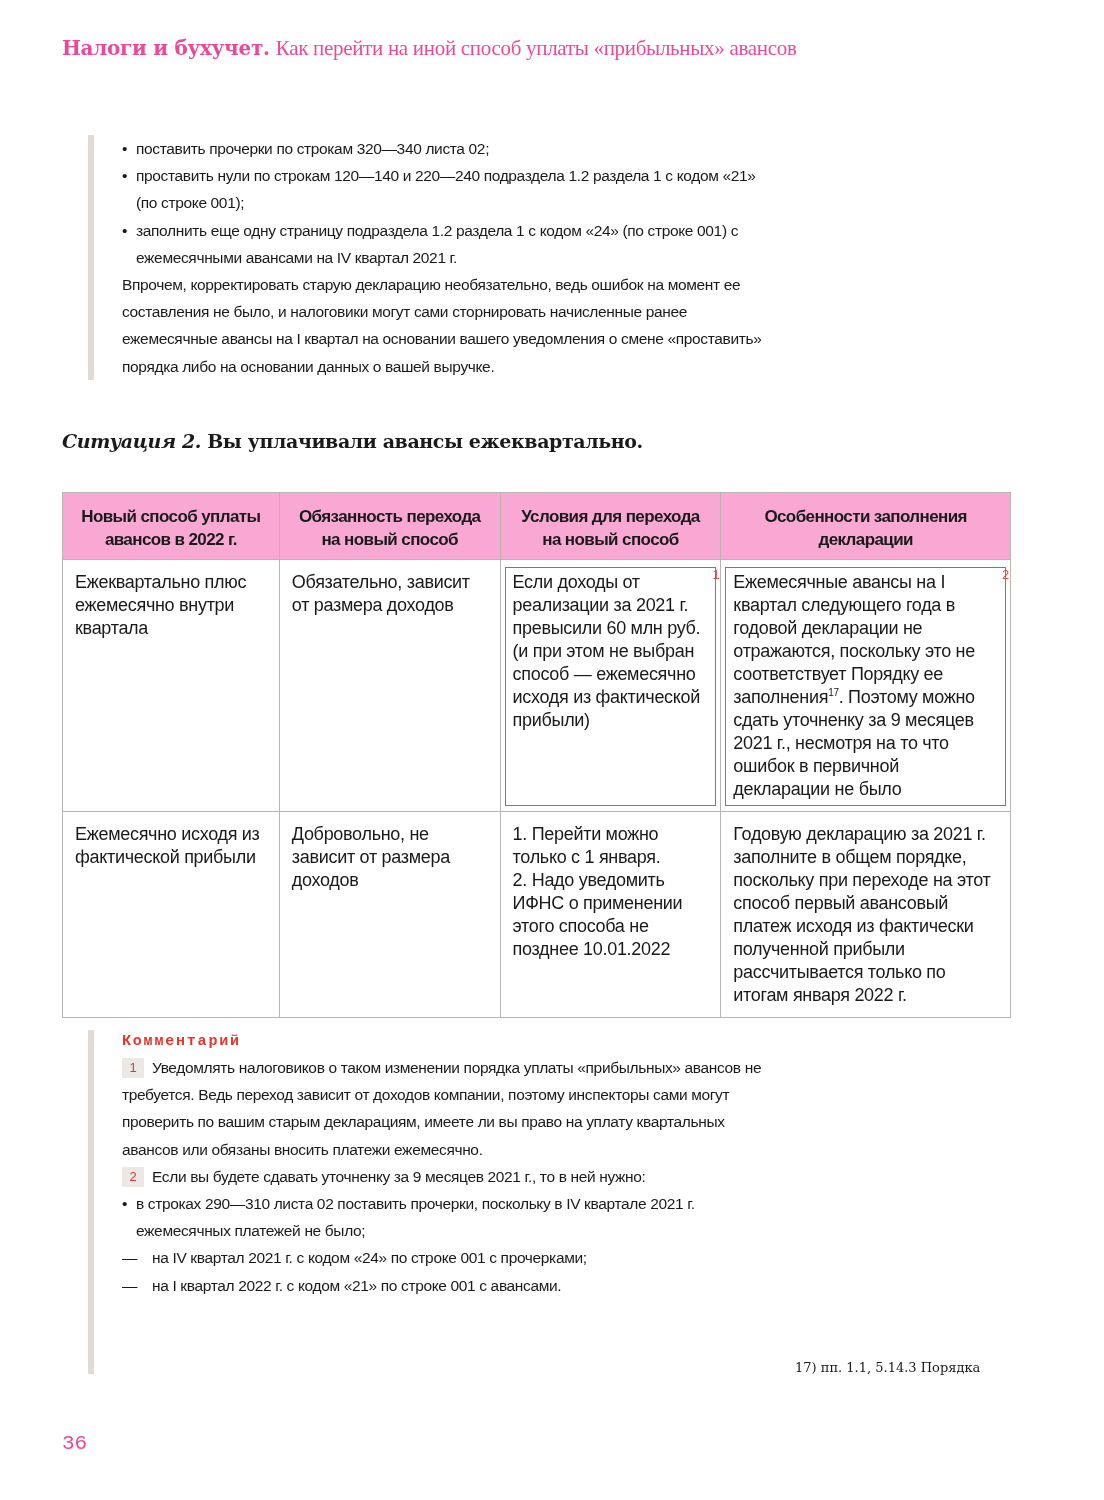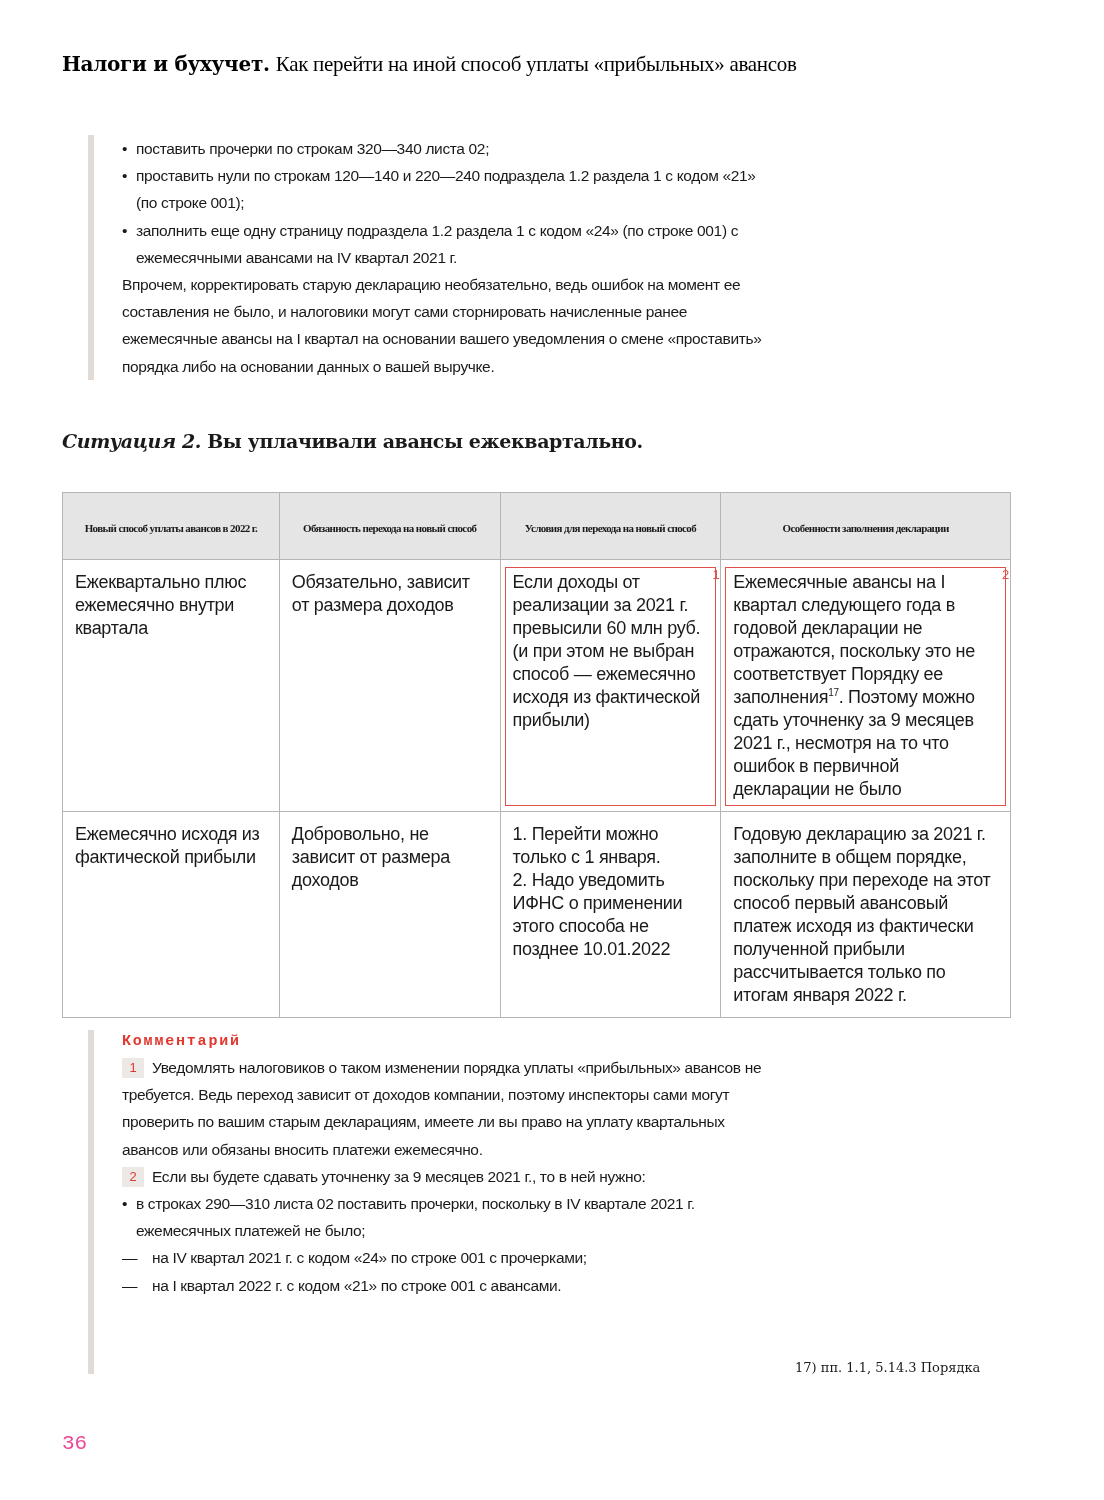--- a/index.html
+++ b/index.html
@@ -1,32 +1,32 @@
 <!DOCTYPE html>
 <html><head>
   <meta charset="utf-8">
   <style>
     html, body { margin: 0; padding: 0; background: #ffffff; }
     body { width: 1104px; height: 1500px; position: relative; overflow: hidden; color: #1a1a1a; }
-    .header { position: absolute; left: 62px; top: 52px; font-family: "DejaVu Serif", serif; font-size: 20px; color: #000000; white-space: nowrap; letter-spacing: -0.3px; }
+    .header { position: absolute; left: 62px; top: 36px; font-family: "DejaVu Serif", serif; font-size: 20px; color: #ec4899; white-space: nowrap; letter-spacing: -0.3px; }
     .header .section { font-weight: bold; }
     .header .title { font-family: "Liberation Serif", serif; font-size: 21px; }
 
     .sidebox { position: absolute; border-left: 6px solid #e2dbd5; padding-left: 28px; font-family: "Liberation Sans", sans-serif; font-size: 15.5px; line-height: 27.2px; color: #1a1a1a; letter-spacing: -0.35px; transform-origin: left top; }
     .sidebox .bullet-item { position: relative; padding-left: 14px; }
     .sidebox .bullet-item::before { content: "•"; position: absolute; left: 0; top: 0; }
     .sidebox .dash-item { position: relative; padding-left: 30px; }
     .sidebox .dash-item::before { content: "—"; position: absolute; left: 0; top: 0; }
     .top-box { left: 88px; top: 135px; width: 640px; }
 
     .situation { position: absolute; left: 62px; top: 430px; font-family: "DejaVu Serif", serif; font-size: 19px; font-weight: bold; white-space: nowrap; letter-spacing: -0.4px; }
     .situation .italic { font-style: italic; }
 
     table.main-table { position: absolute; left: 62px; top: 492px; width: 949px; border-collapse: collapse; font-family: "Liberation Sans", sans-serif; }
-    table.main-table th { background: #e5e5e5; border: 1px solid #b8b4b2; font-family: Liberation Serif, serif; font-size: 11px; font-weight: bold; line-height: 23px; padding: 12px 10px 8px; text-align: center; color: #1a1a1a; letter-spacing: -0.6px; height: 46px; }
+    table.main-table th { background: #f9a8d4; border: 1px solid #b8b4b2; font-family: Liberation Sans, sans-serif; font-size: 17px; font-weight: bold; line-height: 23px; padding: 12px 10px 8px; text-align: center; color: #1a1a1a; letter-spacing: -0.6px; height: 46px; }
     table.main-table td { border: 1px solid #b8b4b2; vertical-align: top; font-size: 18px; line-height: 23px; padding: 11px 12px 10px; color: #1a1a1a; letter-spacing: -0.3px; }
     table.main-table col.c1 { width: 217px; }
     table.main-table col.c2 { width: 221px; }
     table.main-table col.c3 { width: 221px; }
     table.main-table col.c4 { width: 290px; }
     td.marked { position: relative; padding: 0 !important; }
     td.marked .mark-box { position: absolute; left: 4px; right: 4px; top: 7px; bottom: 5px; border: 1.5px solid #e0504a; }
     td.marked .mark-num { position: absolute; right: 1px; top: 8px; color: #e0504a; font-size: 13px; line-height: 13px; }
     td.marked .cell-text { padding: 11px 10px 10px 12px; }
     sup { font-size: 10px; line-height: 0; }

